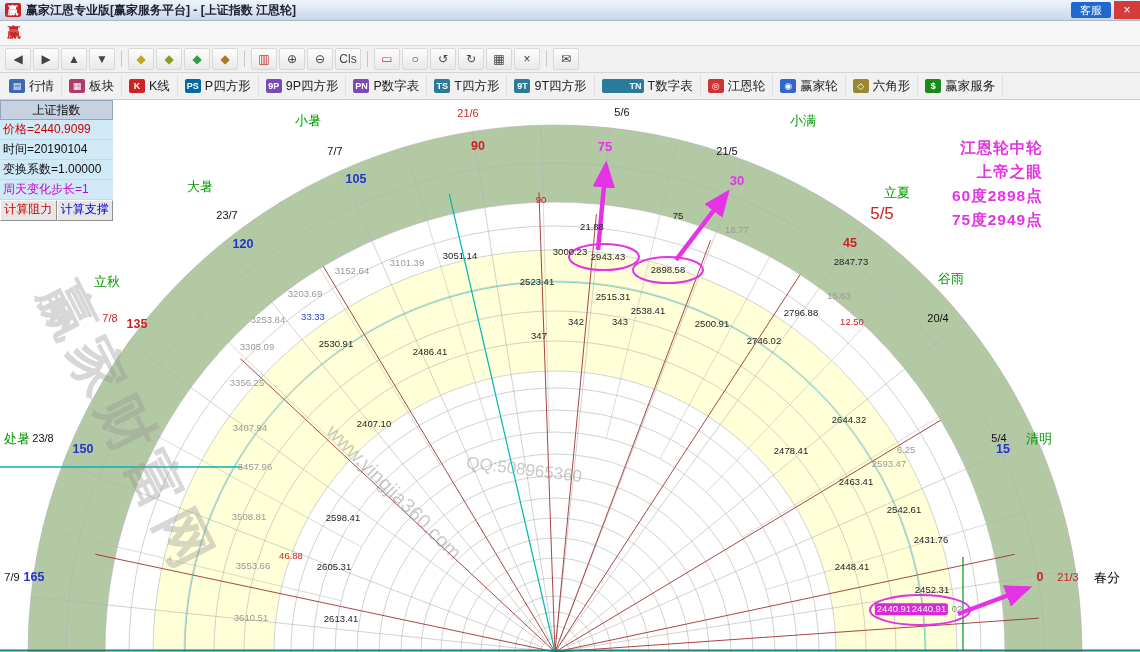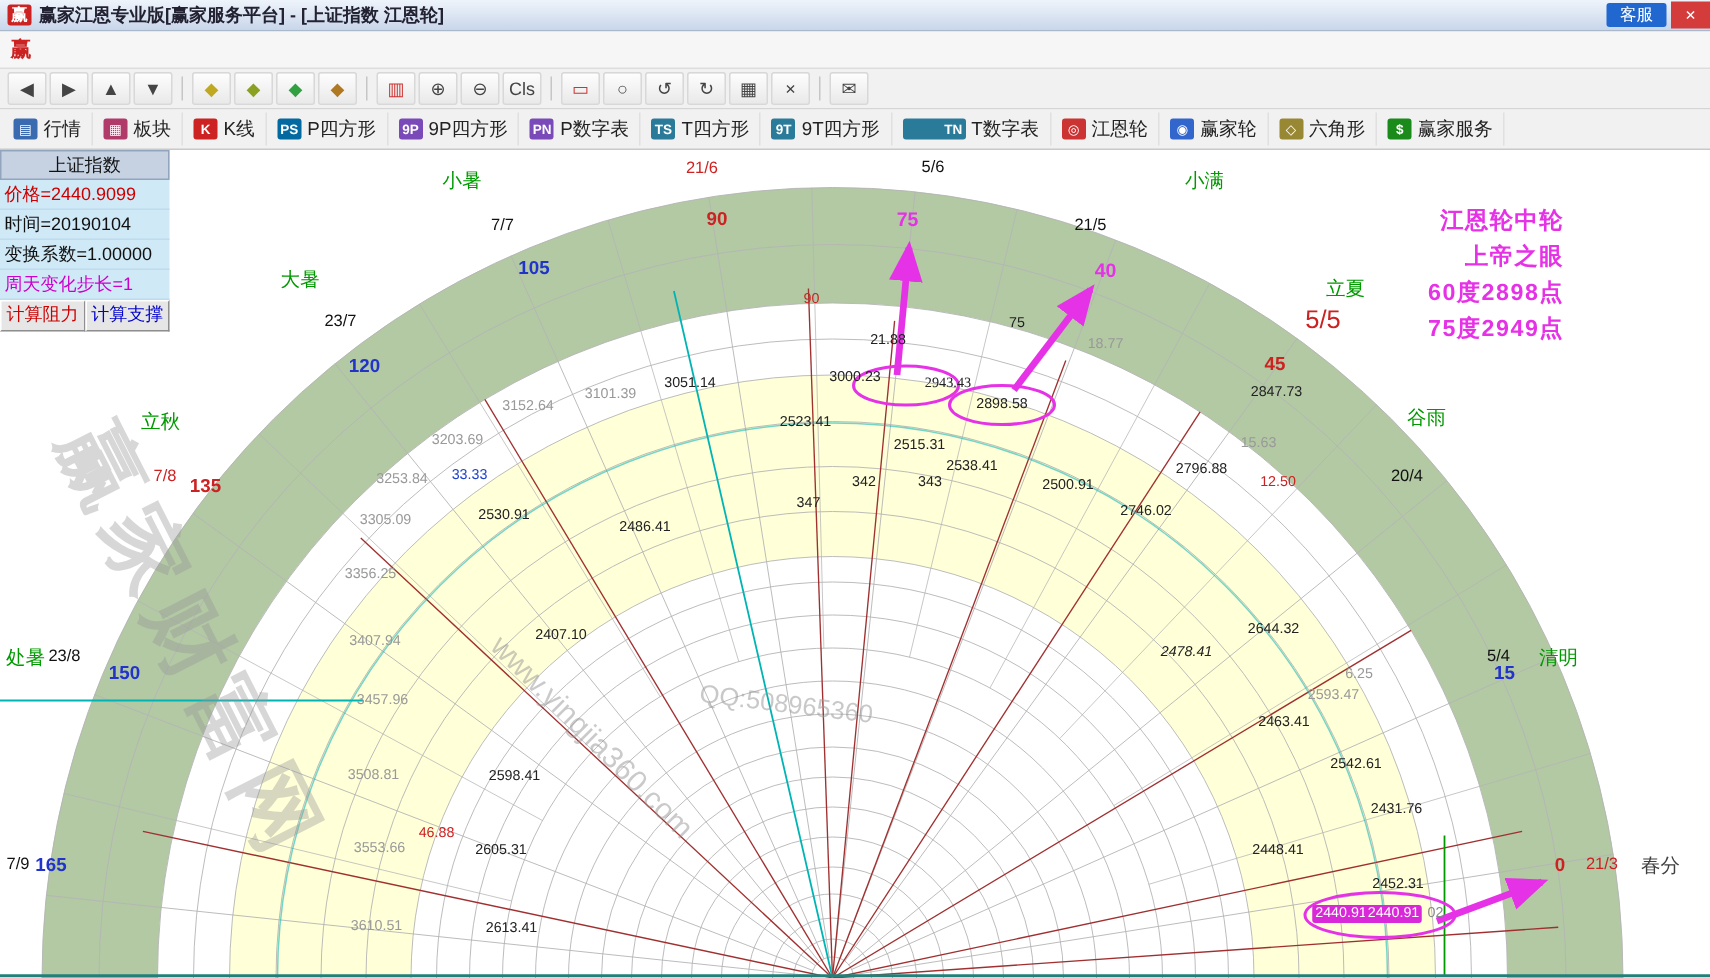--- a/index.html
+++ b/index.html
@@ -228,50 +228,50 @@
 
 <div id="labels">
     <span class="lb rim" style="left: 308px; top: 120px; color: rgb(0, 153, 0); font-size: 13px;">小暑</span>
     <span class="lb rim" style="left: 783px; top: 120px; color: rgb(0, 153, 0); font-size: 13px; margin-left: 20px;">小满</span>
     <span class="lb rim" style="left: 200px; top: 186px; color: rgb(0, 153, 0); font-size: 13px;">大暑</span>
     <span class="lb rim" style="left: 897px; top: 192px; color: rgb(0, 153, 0); font-size: 13px;">立夏</span>
     <span class="lb rim" style="left: 107px; top: 281px; color: rgb(0, 153, 0); font-size: 13px;">立秋</span>
     <span class="lb rim" style="left: 951px; top: 278px; color: rgb(0, 153, 0); font-size: 13px;">谷雨</span>
     <span class="lb rim" style="left: 17px; top: 438px; color: rgb(0, 153, 0); font-size: 13px;">处暑</span>
     <span class="lb rim" style="left: 1039px; top: 438px; color: rgb(0, 153, 0); font-size: 13px;">清明</span>
-    <span class="lb rim" style="left: 1107px; top: 577px; color: #404040; font-size: 13px;">春分</span>
+    <span class="lb rim" style="left: 1107px; top: 577px; color: #000000; font-size: 13px;">春分</span>
     <span class="lb rim" style="left: 468px; top: 113px; color: rgb(204, 34, 34); font-size: 11px;">21/6</span>
     <span class="lb rim" style="left: 622px; top: 112px; color: rgb(17, 17, 17); font-size: 11px;">5/6</span>
     <span class="lb rim" style="left: 727px; top: 151px; color: rgb(17, 17, 17); font-size: 11px;">21/5</span>
     <span class="lb rim" style="left: 882px; top: 213px; color: rgb(204, 34, 34); font-size: 17px;">5/5</span>
     <span class="lb rim" style="left: 938px; top: 318px; color: rgb(17, 17, 17); font-size: 11px;">20/4</span>
     <span class="lb rim" style="left: 999px; top: 438px; color: rgb(17, 17, 17); font-size: 11px;">5/4</span>
     <span class="lb rim" style="left: 1068px; top: 577px; color: rgb(204, 34, 34); font-size: 11px;">21/3</span>
     <span class="lb rim" style="left: 335px; top: 151px; color: rgb(17, 17, 17); font-size: 11px;">7/7</span>
     <span class="lb rim" style="left: 227px; top: 215px; color: rgb(17, 17, 17); font-size: 11px;">23/7</span>
     <span class="lb rim" style="left: 110px; top: 318px; color: rgb(204, 34, 34); font-size: 11px;">7/8</span>
     <span class="lb rim" style="left: 43px; top: 438px; color: rgb(17, 17, 17); font-size: 11px;">23/8</span>
     <span class="lb rim" style="left: 12px; top: 577px; color: rgb(17, 17, 17); font-size: 11px;">7/9</span>
     <span class="lb rim" style="left: 478px; top: 146px; color: rgb(204, 34, 34); font-size: 12.5px; font-weight: bold;">90</span>
     <span class="lb rim" style="left: 605px; top: 146px; color: rgb(230, 50, 230); font-size: 13px; font-weight: bold;">75</span>
-    <span class="lb rim" style="left: 737px; top: 180px; color: rgb(230, 50, 230); font-size: 13px; font-weight: bold;">40</span>
+    <span class="lb rim" style="left: 737px; top: 180px; color: rgb(230, 50, 230); font-size: 13px; font-weight: bold;">30</span>
     <span class="lb rim" style="left: 356px; top: 179px; color: rgb(34, 51, 204); font-size: 12.5px; font-weight: bold;">105</span>
     <span class="lb rim" style="left: 243px; top: 244px; color: rgb(34, 51, 204); font-size: 12.5px; font-weight: bold;">120</span>
     <span class="lb rim" style="left: 137px; top: 324px; color: rgb(204, 34, 34); font-size: 12.5px; font-weight: bold;">135</span>
     <span class="lb rim" style="left: 83px; top: 449px; color: rgb(34, 51, 204); font-size: 12.5px; font-weight: bold;">150</span>
     <span class="lb rim" style="left: 34px; top: 577px; color: rgb(34, 51, 204); font-size: 12.5px; font-weight: bold;">165</span>
     <span class="lb rim" style="left: 850px; top: 243px; color: rgb(204, 34, 34); font-size: 12.5px; font-weight: bold;">45</span>
     <span class="lb rim" style="left: 1003px; top: 449px; color: rgb(34, 51, 204); font-size: 12.5px; font-weight: bold;">15</span>
     <span class="lb rim" style="left: 1040px; top: 577px; color: rgb(204, 34, 34); font-size: 12.5px; font-weight: bold;">0</span>
     <span class="lb num" style="left: 592px; top: 227px;">21.88</span>
     <span class="lb num" style="left: 678px; top: 216px;">75</span>
     <span class="lb num" style="left: 737px; top: 230px; color: rgb(153, 153, 153);">18.77</span>
     <span class="lb num" style="left: 541px; top: 200px; color: rgb(204, 34, 34);">90</span>
     <span class="lb num" style="left: 570px; top: 252px;">3000.23</span>
-    <span class="lb num" style="left: 632px; top: 257px; font-family: Liberation Serif, serif;">2943.43</span>
+    <span class="lb num" style="left: 608px; top: 257px;">2943.43</span>
     <span class="lb num" style="left: 668px; top: 270px;">2898.58</span>
     <span class="lb num" style="left: 460px; top: 256px;">3051.14</span>
     <span class="lb num" style="left: 407px; top: 263px; color: rgb(153, 153, 153);">3101.39</span>
     <span class="lb num" style="left: 851px; top: 262px;">2847.73</span>
     <span class="lb num" style="left: 537px; top: 282px;">2523.41</span>
     <span class="lb num" style="left: 613px; top: 297px;">2515.31</span>
     <span class="lb num" style="left: 648px; top: 311px;">2538.41</span>
     <span class="lb num" style="left: 352px; top: 271px; color: rgb(153, 153, 153);">3152.64</span>
     <span class="lb num" style="left: 305px; top: 294px; color: rgb(153, 153, 153);">3203.69</span>
     <span class="lb num" style="left: 313px; top: 317px; color: rgb(34, 68, 204);">33.33</span>
@@ -286,21 +286,21 @@
     <span class="lb num" style="left: 576px; top: 322px;">342</span>
     <span class="lb num" style="left: 539px; top: 336px;">347</span>
     <span class="lb num" style="left: 849px; top: 420px;">2644.32</span>
     <span class="lb num" style="left: 889px; top: 464px; color: rgb(153, 153, 153);">2593.47</span>
     <span class="lb num" style="left: 906px; top: 450px; color: rgb(153, 153, 153);">6.25</span>
     <span class="lb num" style="left: 856px; top: 482px;">2463.41</span>
     <span class="lb num" style="left: 904px; top: 510px;">2542.61</span>
     <span class="lb num" style="left: 931px; top: 540px;">2431.76</span>
     <span class="lb num" style="left: 852px; top: 567px;">2448.41</span>
     <span class="lb num" style="left: 932px; top: 590px;">2452.31</span>
-    <span class="lb num" style="left: 791px; top: 435px; font-style: italic;">2478.41</span>
+    <span class="lb num" style="left: 791px; top: 451px;">2478.41</span>
     <span class="lb num" style="left: 430px; top: 352px;">2486.41</span>
     <span class="lb num" style="left: 374px; top: 424px;">2407.10</span>
     <span class="lb num" style="left: 257px; top: 347px; color: rgb(153, 153, 153);">3305.09</span>
     <span class="lb num" style="left: 247px; top: 383px; color: rgb(153, 153, 153);">3356.25</span>
     <span class="lb num" style="left: 250px; top: 428px; color: rgb(153, 153, 153);">3407.94</span>
     <span class="lb num" style="left: 255px; top: 467px; color: rgb(153, 153, 153);">3457.96</span>
     <span class="lb num" style="left: 249px; top: 517px; color: rgb(153, 153, 153);">3508.81</span>
     <span class="lb num" style="left: 343px; top: 518px;">2598.41</span>
     <span class="lb num" style="left: 253px; top: 566px; color: rgb(153, 153, 153);">3553.66</span>
     <span class="lb num" style="left: 334px; top: 567px;">2605.31</span>

